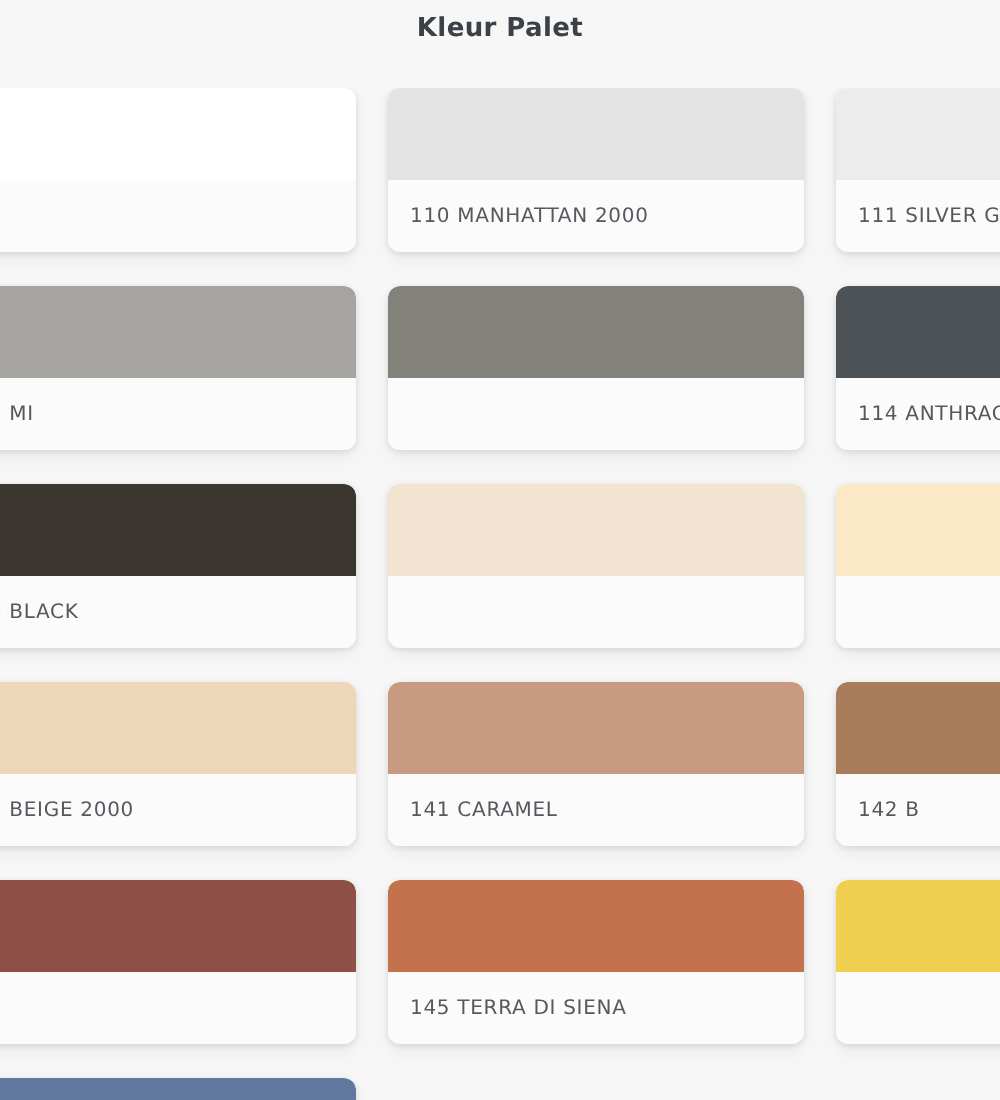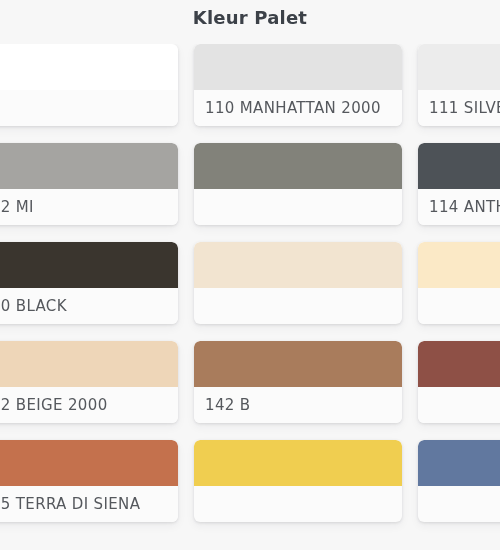--- a/index.html
+++ b/index.html
@@ -18,21 +18,21 @@
   .page {
     position: relative;
     width: 500px;
     height: 550px;
     overflow: hidden;
   }
   .page-title {
     margin: 0;
     padding-top: 7px;
     text-align: center;
-    font-size: 18px;
+    font-size: 13px;
     font-weight: bold;
     letter-spacing: 0.2px;
     color: #3c4148;
     font-family: "DejaVu Sans", sans-serif;
   }
   .grid-viewport {
     position: absolute;
     top: 44px;
     left: 0;
     width: 500px;
@@ -65,21 +65,21 @@
     border-top-right-radius: 6px;
   }
   .swatch-label-area {
     height: 36px;
     display: flex;
     align-items: center;
     padding: 0 11px;
     background: #fbfbfb;
   }
   .swatch-label {
-    font-size: 15px;
+    font-size: 10px;
     letter-spacing: 0.35px;
     color: #55585d;
     text-transform: uppercase;
     font-family: "DejaVu Sans", sans-serif;
     white-space: nowrap;
   }
 </style>
 </head>
 <body>
 
@@ -140,20 +140,26 @@
             <span class="swatch-label"></span>
           </div>
         </div>
         <div class="swatch-card">
           <span class="swatch-color" style="background: rgb(238, 214, 184);"></span>
           <div class="swatch-label-area">
             <span class="swatch-label">132 BEIGE 2000</span>
           </div>
         </div>
         <div class="swatch-card">
+          <span class="swatch-color" style="background: rgb(200, 155, 128);"></span>
+          <div class="swatch-label-area">
+            <span class="swatch-label">141 CARAMEL</span>
+          </div>
+        </div>
+        <div class="swatch-card">
           <span class="swatch-color" style="background: rgb(169, 124, 92);"></span>
           <div class="swatch-label-area">
             <span class="swatch-label">142 B</span>
           </div>
         </div>
         <div class="swatch-card">
           <span class="swatch-color" style="background: rgb(142, 80, 70);"></span>
           <div class="swatch-label-area">
             <span class="swatch-label"></span>
           </div>

